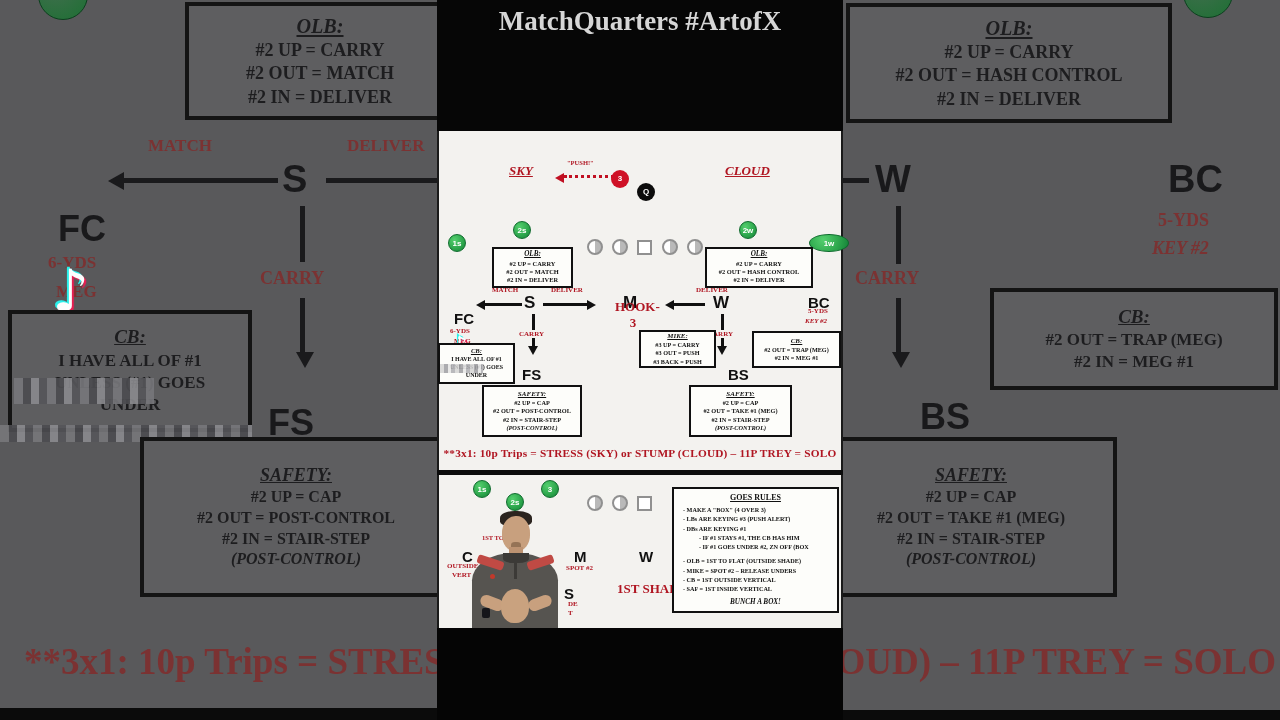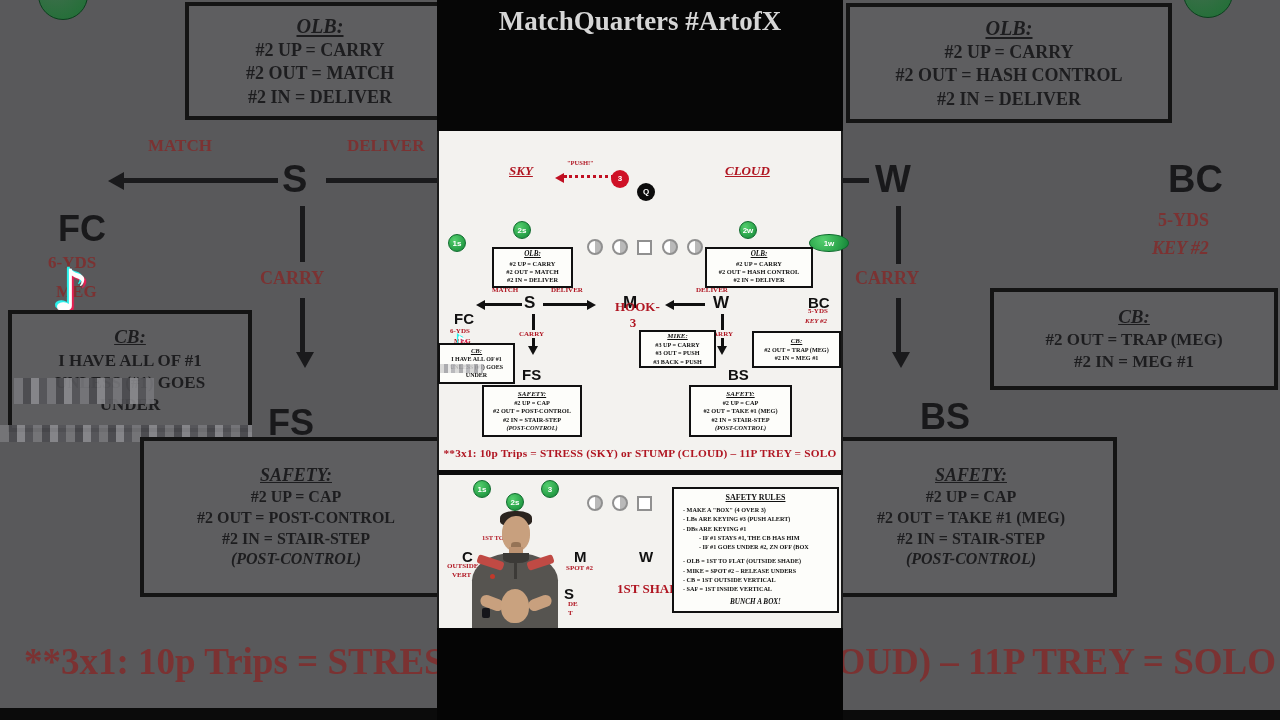--- a/index.html
+++ b/index.html
@@ -290,21 +290,21 @@
       <div class="a" style="left:57px;top:47px;width:27px;height:9px;background:#c04a44;transform:rotate(-18deg);border-radius:3px;"></div>
       <div class="a" style="left:44px;top:52px;width:3px;height:16px;background:#3c3a37;"></div>
       <div class="a" style="left:20px;top:63px;width:5px;height:5px;background:#c0392b;border-radius:50%;"></div>
       <div class="a" style="left:10px;top:86px;width:24px;height:12px;background:#c8a07e;transform:rotate(20deg);border-radius:6px;"></div>
       <div class="a" style="left:58px;top:86px;width:24px;height:12px;background:#c8a07e;transform:rotate(-20deg);border-radius:6px;"></div>
       <div class="a" style="left:31px;top:78px;width:28px;height:34px;background:#c9a27f;border-radius:50% 50% 45% 45%;"></div>
       <div class="a" style="left:12px;top:97px;width:8px;height:10px;background:#15151a;border-radius:2px;"></div>
     </div>
 
     <div class="a" style="left:235px;top:487px;width:167px;height:126px;background:#fdfdfa;border:2px solid #101010;box-sizing:border-box;padding:4px 3px 0 3px;">
-      <div class="ctr b u" style="font-size:8px;color:#101010;">SAFETY RULES</div>
+      <div class="ctr b u" style="font-size:8px;color:#101010;">GOES RULES</div>
       <ul class="rules" style="margin-top:3px;">
         <li>MAKE A "BOX" (4 OVER 3)</li>
         <li>LBs ARE KEYING #3 (PUSH ALERT)</li>
         <li>DBs ARE KEYING #1</li>
         <li class="ind">IF #1 STAYS #1, THE CB HAS HIM</li>
         <li class="ind">IF #1 GOES UNDER #2, ZN OFF (BOX</li>
         <li class="gap">OLB = 1ST TO FLAT (OUTSIDE SHADE)</li>
         <li>MIKE = SPOT #2 – RELEASE UNDERS</li>
         <li>CB = 1ST OUTSIDE VERTICAL</li>
         <li>SAF = 1ST INSIDE VERTICAL</li>

